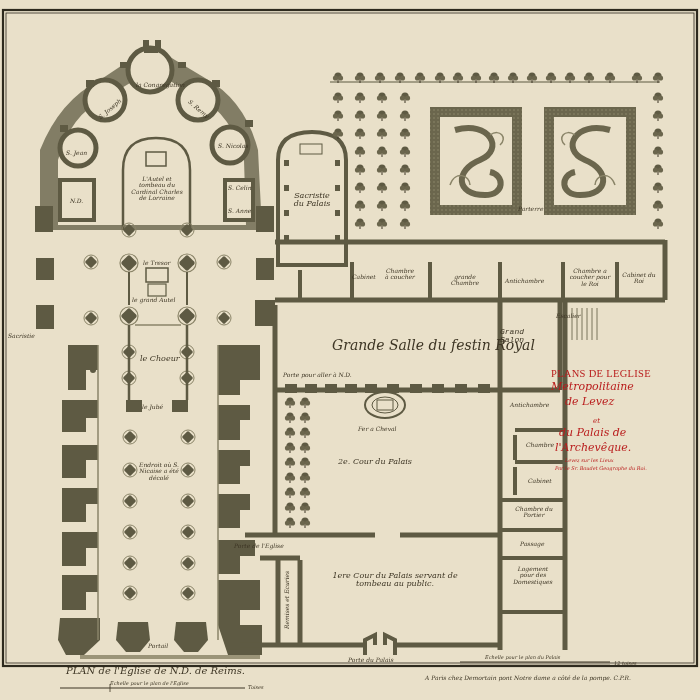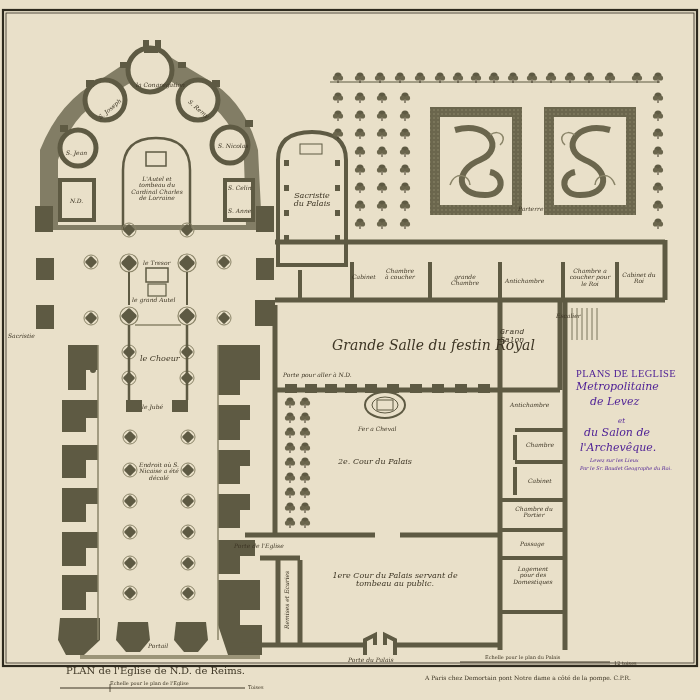--- a/index.html
+++ b/index.html
@@ -5,25 +5,25 @@
   html, body { margin:0; padding:0; }
   body { width:700px; height:700px; background:#e9e0c9; overflow:hidden; position:relative;
          font-family:"DejaVu Serif", serif; }
   #plate { position:absolute; left:0; top:0; width:700px; height:700px; }
   .lbl { position:absolute; font-family:"DejaVu Serif", serif; font-style:italic; color:#3d3524;
          white-space:nowrap; line-height:1.05; text-align:center; }
   .lbl.s { font-size:6px; }
   .lbl.m { font-size:8px; }
   .lbl.xl { font-size:14px;margin-left:36px; }
   .vert { writing-mode: vertical-rl; transform: rotate(180deg); }
-  .title-block { position:absolute; left:576px; top:368px; width:125px; color:#4c1d95; }
+  .title-block { position:absolute; left:551px; top:368px; width:125px; color:#b91c1c; }
   .title-block .t1 { font-family:"Liberation Serif", serif; font-size:10.5px; letter-spacing:0.3px; font-style:normal; }
   .title-block .t2 { font-family:"DejaVu Serif", serif; font-style:italic; font-size:11px; line-height:15px; }
   .title-block .t3 { font-family:"DejaVu Serif", serif; font-style:italic; font-size:5px; margin-top:2px; }
-  .footer { position:absolute; color:#3d3524; font-family:"DejaVu Serif", serif; white-space:nowrap; }
+  .footer { position:absolute; color:#3d3524; font-family:"DejaVu Serif", serif; font-style:italic; white-space:nowrap; }
 </style>
 </head>
 <body>
 
 <svg id="plate" viewBox="0 0 700 700" xmlns="http://www.w3.org/2000/svg">
   <defs>
     <g id="tree">
       <circle cx="0" cy="-4" r="3.6" fill="#5e5a43"></circle>
       <circle cx="-2.5" cy="-2" r="2.6" fill="#6b664d"></circle>
       <circle cx="2.5" cy="-2" r="2.6" fill="#6b664d"></circle>
@@ -408,21 +408,21 @@
 <div class="lbl s" style="left:512px;top:566px;width:42px;white-space:normal;">Logement pour des Domestiques</div>
 <div class="lbl m" style="left:325px;top:572px;width:140px;white-space:normal;">1ere Cour du Palais servant de tombeau au public.</div>
 <div class="lbl s vert" style="left:284px;top:565px;height:70px;">Remises et Ecuries</div>
 <div class="lbl s" style="left:348px;top:657px;">Porte du Palais</div>
 
 <div class="title-block">
   <div class="t1">PLANS DE LEGLISE</div>
   <div class="t2">Metropolitaine</div>
   <div class="t2" style="padding-left:14px;">de Levez</div>
   <div class="t3" style="padding-left:42px;font-size:7px;margin-top:8px;">et</div>
-  <div class="t2" style="padding-left:8px;">du Salon de</div>
+  <div class="t2" style="padding-left:8px;">du Palais de</div>
   <div class="t2" style="padding-left:4px;font-style:italic;">l'Archevêque.</div>
   <div class="t3" style="padding-left:14px;">Levez sur les Lieux</div>
   <div class="t3" style="padding-left:4px;">Par le Sr. Baudet Geographe du Roi.</div>
 </div>
 
 <div class="footer" style="left:66px;top:665px;font-size:10px;">PLAN de l'Eglise de N.D. de Reims.</div>
 <div class="footer" style="left:110px;top:680px;font-size:5px;">Echelle pour le plan de l'Eglise</div>
 <div class="footer" style="left:248px;top:684px;font-size:5px;">Toises</div>
 <div class="footer" style="left:485px;top:654px;font-size:5px;">Echelle pour le plan du Palais</div>
 <div class="footer" style="left:614px;top:660px;font-size:5px;">12 toises</div>

